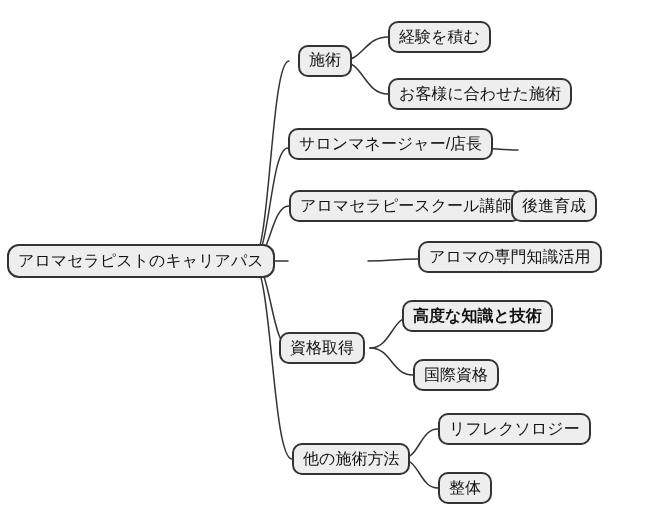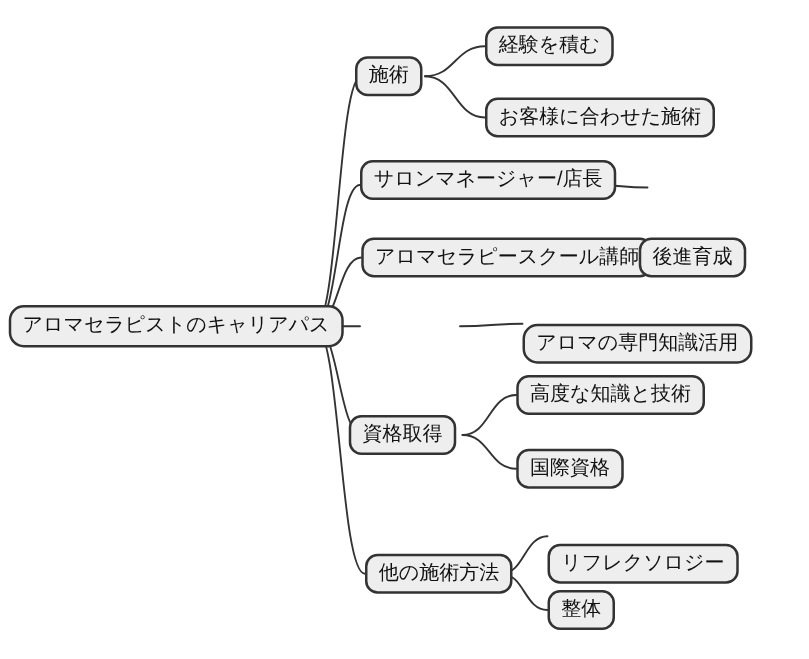--- a/index.html
+++ b/index.html
@@ -58,26 +58,26 @@
       <path d="M 368 261 C 393 261, 393 259, 418 259" class="edge"></path>
       <path d="M 252 261 C 271 261, 271 348, 290 348" class="edge"></path>
       <path d="M 370 348 C 391.5 348, 391.5 316, 413 316" class="edge"></path>
       <path d="M 370 348 C 391.5 348, 391.5 375, 413 375" class="edge"></path>
       <path d="M 252 261 C 272 261, 272 459, 292 459" class="edge"></path>
       <path d="M 401 459 C 419.5 459, 419.5 429, 438 429" class="edge"></path>
       <path d="M 401 459 C 419.5 459, 419.5 488, 438 488" class="edge"></path>
     </svg>
 
   <div class="node root" style="left:7px;   top:244px;">アロマセラピストのキャリアパス</div>
-  <div class="node" style="left:284px; top:45px;font-family:Liberation Mono, monospace;">施術</div>
+  <div class="node" style="left:298px; top:45px;font-family:Liberation Mono, monospace;">施術</div>
   <div class="node" style="left:388px; top:21px;">経験を積む</div>
   <div class="node" style="left:388px; top:78px;">お客様に合わせた施術</div>
   <div class="node" style="left:288px; top:128px;">サロンマネージャー/店長</div>
   <div class="node" style="left:289px; top:190px;">アロマセラピースクール講師</div>
   <div class="node" style="left:511px; top:190px;text-align:center;">後進育成</div>
-  <div class="node" style="left:418px; top:259px;border-radius:12px;">アロマの専門知識活用</div>
+  <div class="node" style="left:418px; top:241px;">アロマの専門知識活用</div>
   <div class="node" style="left:279px; top:332px;">資格取得</div>
-  <div class="node" style="left:413px; top:300px;">高度な知識と技術</div>
+  <div class="node" style="left:402px; top:300px;font-weight:bold;">高度な知識と技術</div>
   <div class="node" style="left:413px; top:359px;">国際資格</div>
   <div class="node" style="left:292px; top:443px;">他の施術方法</div>
-  <div class="node" style="left:438px; top:435px;text-align:right;">リフレクソロジー</div>
+  <div class="node" style="left:438px; top:413px;text-align:right;">リフレクソロジー</div>
   <div class="node" style="left:438px; top:472px;">整体</div>
 </div>
 
 </body></html>

